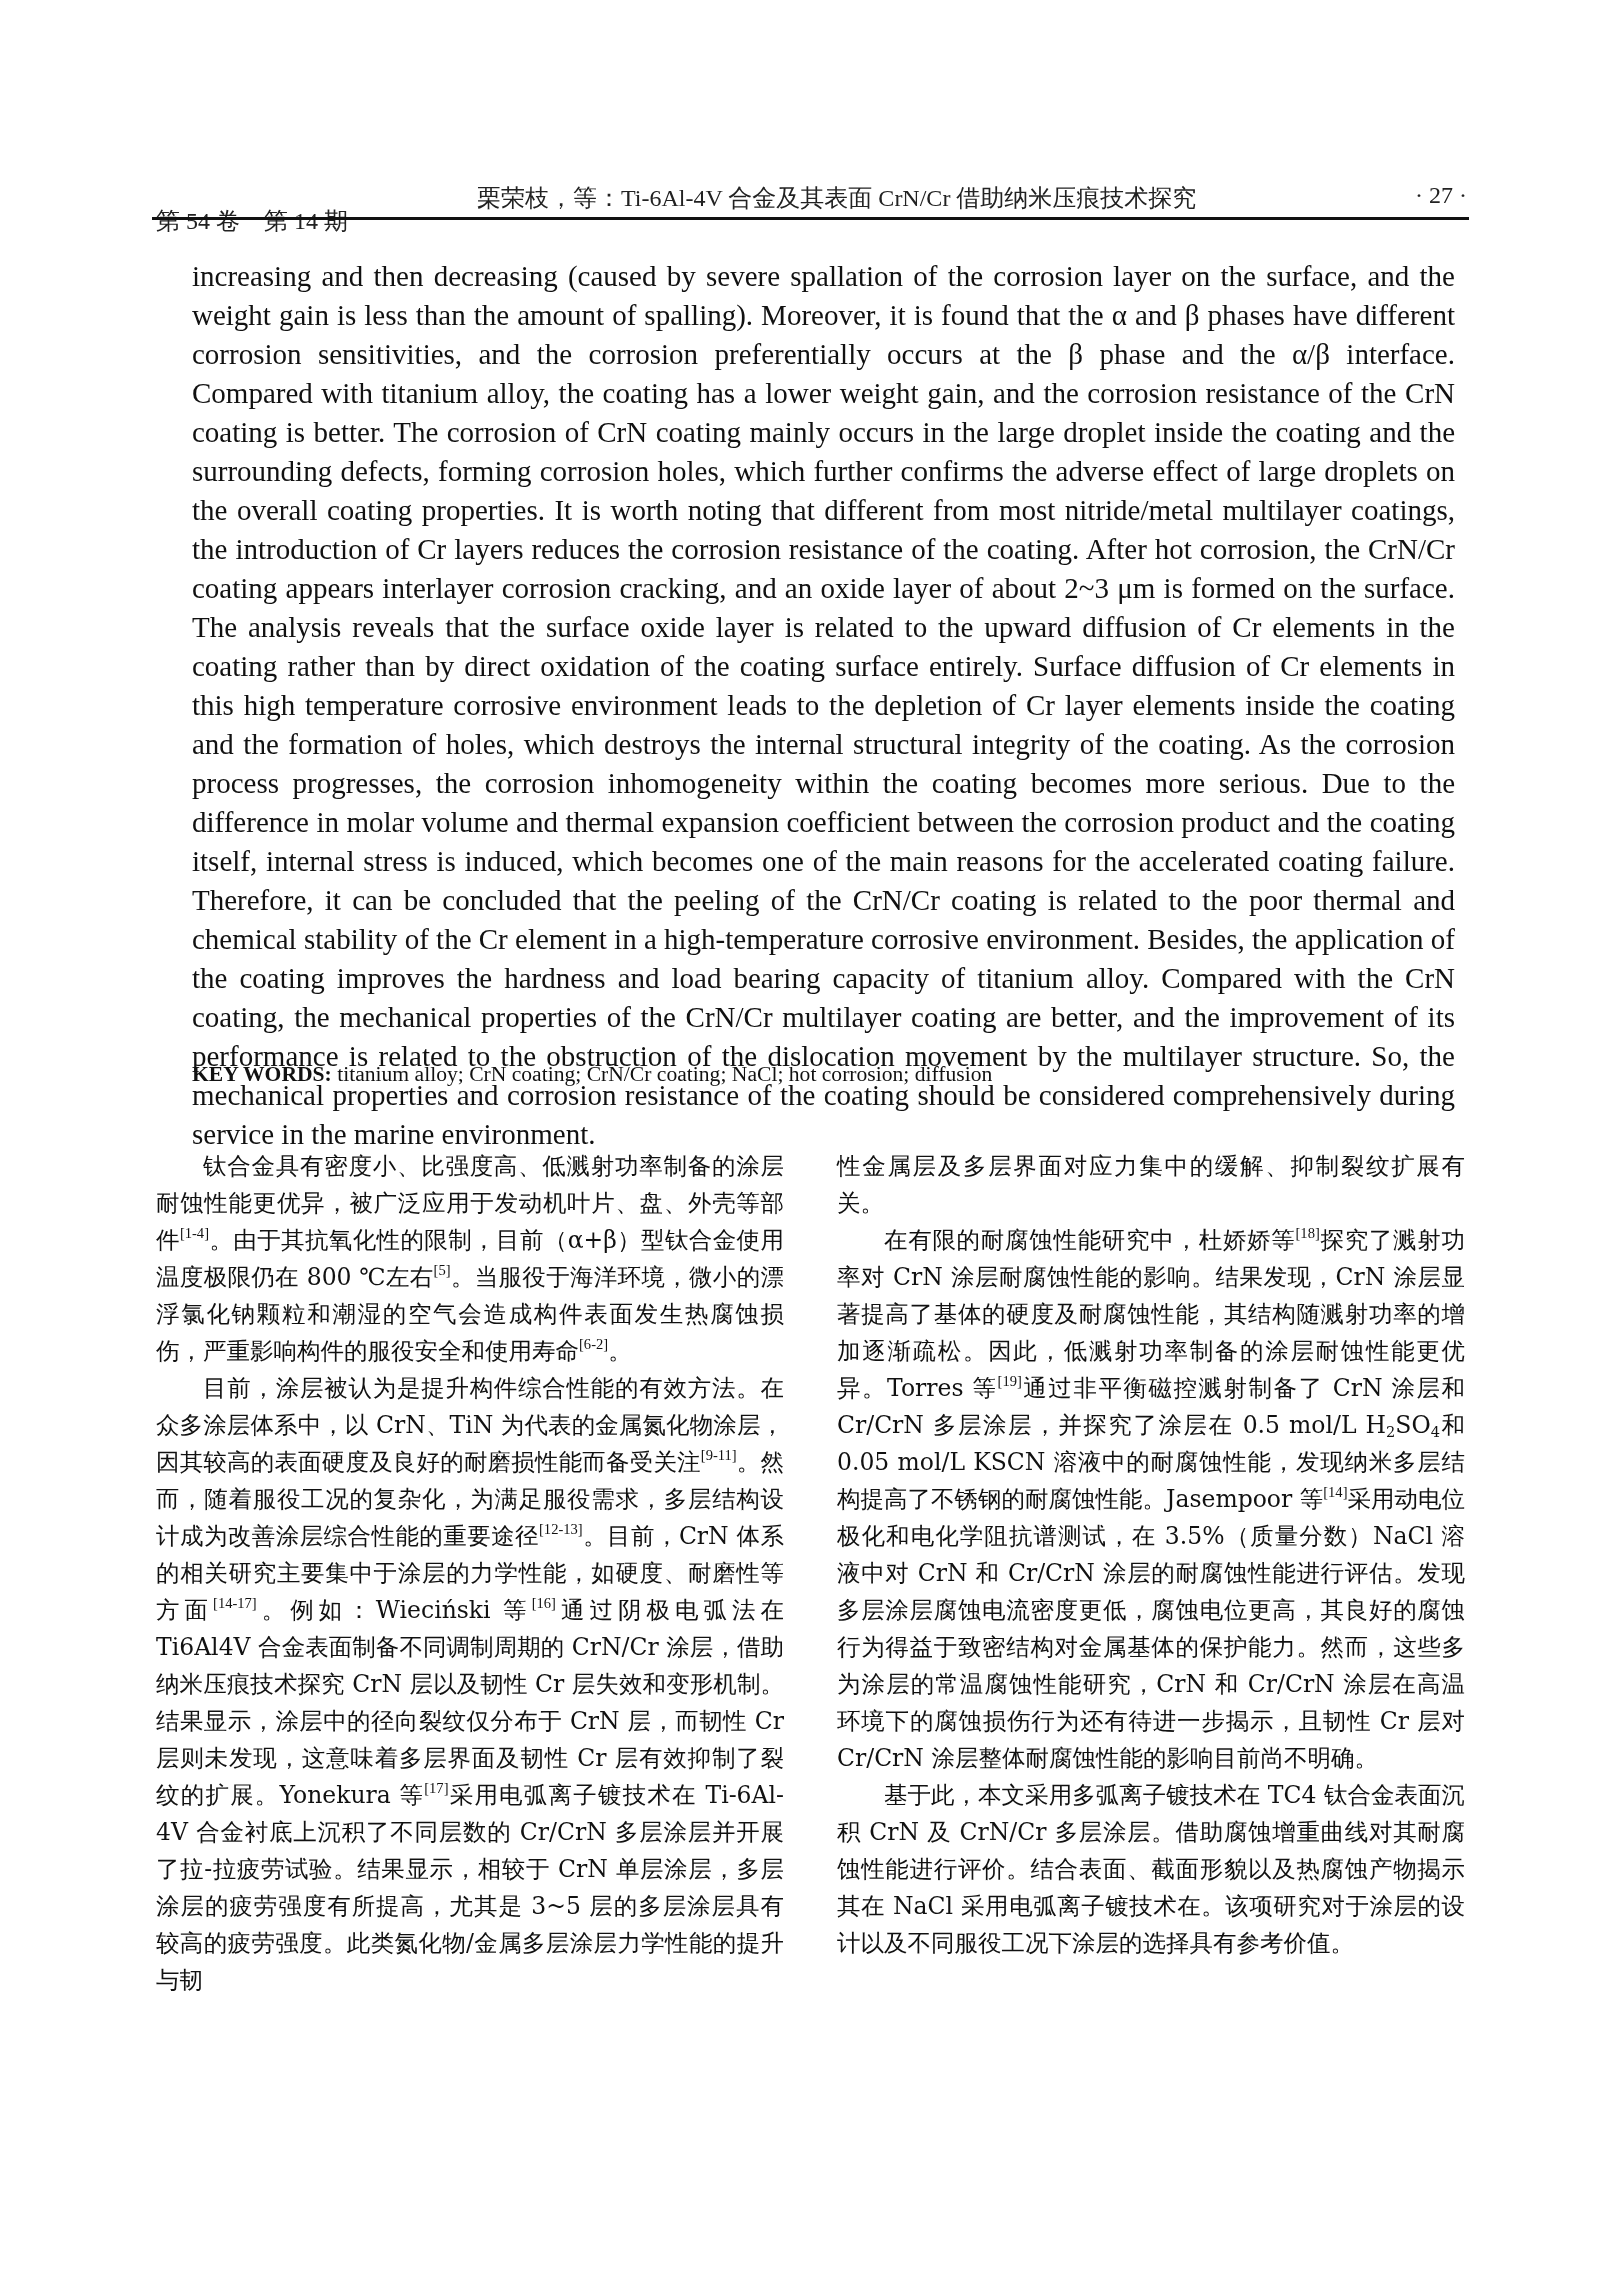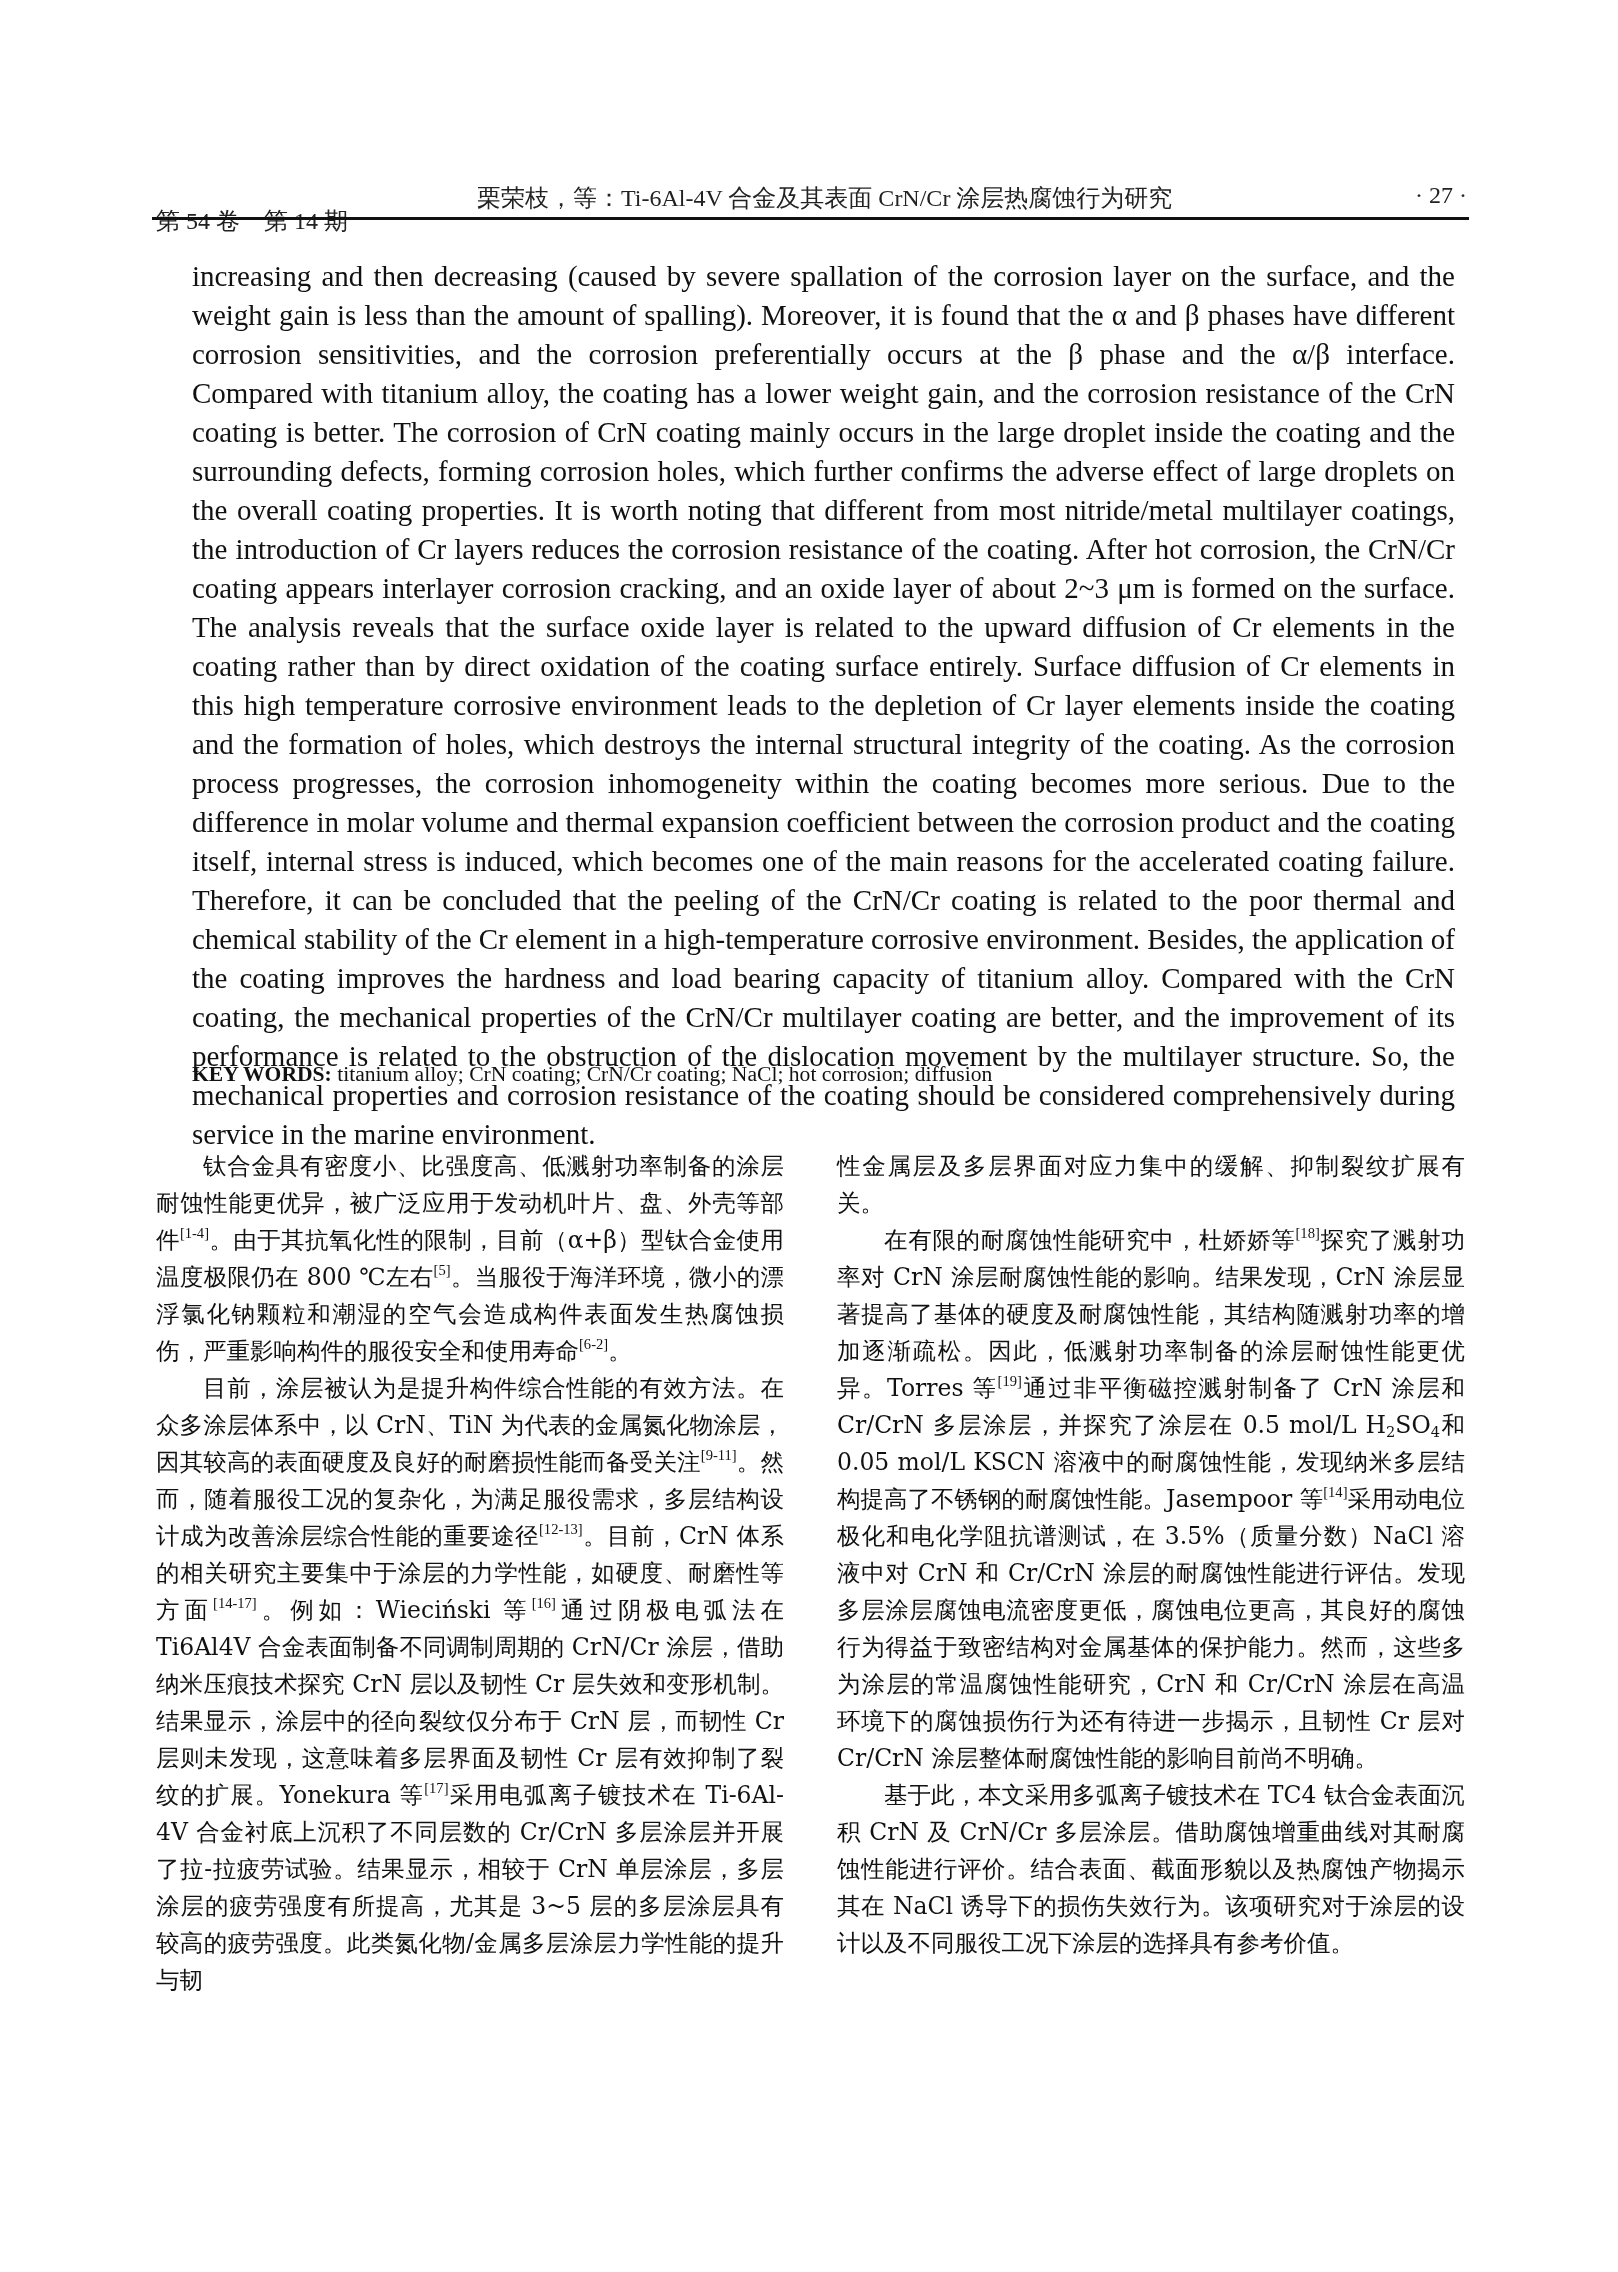--- a/index.html
+++ b/index.html
@@ -24,34 +24,34 @@
   .col p { margin: 0; text-indent: 2em; }
   .col p.cont { text-indent: 0; }
   sup { font-size: 0.62em; line-height: 0; vertical-align: 0.7em; font-family: "Liberation Serif", serif; }
   sub { font-size: 0.62em; line-height: 0; vertical-align: -0.25em; }
 </style>
 </head>
 <body>
 
 <div class="header">
   <span class="vol">第 54 卷　第 14 期</span>
-  <span class="title">栗荣枝，等：Ti-6Al-4V 合金及其表面 CrN/Cr 涂层热腐蚀行为研究</span>
+  <span class="title">栗荣枝，等：Ti-6Al-4V 合金及其表面 CrN/Cr 借助纳米压痕技术探究</span>
   <span class="page">· 27 ·</span>
 </div>
 <div class="rule"></div>
 
 <div class="abstract">increasing and then decreasing (caused by severe spallation of the corrosion layer on the surface, and the weight gain is less than the amount of spalling). Moreover, it is found that the α and β phases have different corrosion sensitivities, and the corrosion preferentially occurs at the β phase and the α/β interface. Compared with titanium alloy, the coating has a lower weight gain, and the corrosion resistance of the CrN coating is better. The corrosion of CrN coating mainly occurs in the large droplet inside the coating and the surrounding defects, forming corrosion holes, which further confirms the adverse effect of large droplets on the overall coating properties. It is worth noting that different from most nitride/metal multilayer coatings, the introduction of Cr layers reduces the corrosion resistance of the coating. After hot corrosion, the CrN/Cr coating appears interlayer corrosion cracking, and an oxide layer of about 2~3 μm is formed on the surface. The analysis reveals that the surface oxide layer is related to the upward diffusion of Cr elements in the coating rather than by direct oxidation of the coating surface entirely. Surface diffusion of Cr elements in this high temperature corrosive environment leads to the depletion of Cr layer elements inside the coating and the formation of holes, which destroys the internal structural integrity of the coating. As the corrosion process progresses, the corrosion inhomogeneity within the coating becomes more serious. Due to the difference in molar volume and thermal expansion coefficient between the corrosion product and the coating itself, internal stress is induced, which becomes one of the main reasons for the accelerated coating failure. Therefore, it can be concluded that the peeling of the CrN/Cr coating is related to the poor thermal and chemical stability of the Cr element in a high-temperature corrosive environment. Besides, the application of the coating improves the hardness and load bearing capacity of titanium alloy. Compared with the CrN coating, the mechanical properties of the CrN/Cr multilayer coating are better, and the improvement of its performance is related to the obstruction of the dislocation movement by the multilayer structure. So, the mechanical properties and corrosion resistance of the coating should be considered comprehensively during service in the marine environment.</div>
 
 <div class="keywords">
   <span class="kw-label">KEY WORDS:</span><span> titanium alloy; CrN coating; CrN/Cr coating; NaCl; hot corrosion; diffusion</span>
 </div>
 
 <div class="col left">
   <p><span>钛合金具有密度小、比强度高、低溅射功率制备的涂层耐蚀性能更优异，被广泛应用于发动机叶片、盘、外壳等部件</span><sup>[1-4]</sup><span>。由于其抗氧化性的限制，目前（α+β）型钛合金使用温度极限仍在 800 ℃左右</span><sup>[5]</sup><span>。当服役于海洋环境，微小的漂浮氯化钠颗粒和潮湿的空气会造成构件表面发生热腐蚀损伤，严重影响构件的服役安全和使用寿命</span><sup>[6-2]</sup><span>。</span></p>
   <p><span>目前，涂层被认为是提升构件综合性能的有效方法。在众多涂层体系中，以 CrN、TiN 为代表的金属氮化物涂层，因其较高的表面硬度及良好的耐磨损性能而备受关注</span><sup>[9-11]</sup><span>。然而，随着服役工况的复杂化，为满足服役需求，多层结构设计成为改善涂层综合性能的重要途径</span><sup>[12-13]</sup><span>。目前，CrN 体系的相关研究主要集中于涂层的力学性能，如硬度、耐磨性等方面</span><sup>[14-17]</sup><span>。例如：Wieciński 等</span><sup>[16]</sup><span>通过阴极电弧法在 Ti6Al4V 合金表面制备不同调制周期的 CrN/Cr 涂层，借助纳米压痕技术探究 CrN 层以及韧性 Cr 层失效和变形机制。结果显示，涂层中的径向裂纹仅分布于 CrN 层，而韧性 Cr 层则未发现，这意味着多层界面及韧性 Cr 层有效抑制了裂纹的扩展。Yonekura 等</span><sup>[17]</sup><span>采用电弧离子镀技术在 Ti-6Al-4V 合金衬底上沉积了不同层数的 Cr/CrN 多层涂层并开展了拉-拉疲劳试验。结果显示，相较于 CrN 单层涂层，多层涂层的疲劳强度有所提高，尤其是 3~5 层的多层涂层具有较高的疲劳强度。此类氮化物/金属多层涂层力学性能的提升与韧</span></p>
 </div>
 
 <div class="col right">
   <p class="cont">性金属层及多层界面对应力集中的缓解、抑制裂纹扩展有关。</p>
   <p><span>在有限的耐腐蚀性能研究中，杜娇娇等</span><sup>[18]</sup><span>探究了溅射功率对 CrN 涂层耐腐蚀性能的影响。结果发现，CrN 涂层显著提高了基体的硬度及耐腐蚀性能，其结构随溅射功率的增加逐渐疏松。因此，低溅射功率制备的涂层耐蚀性能更优异。Torres 等</span><sup>[19]</sup><span>通过非平衡磁控溅射制备了 CrN 涂层和 Cr/CrN 多层涂层，并探究了涂层在 0.5 mol/L H</span><sub>2</sub><span>SO</span><sub>4</sub><span>和 0.05 mol/L KSCN 溶液中的耐腐蚀性能，发现纳米多层结构提高了不锈钢的耐腐蚀性能。Jasempoor 等</span><sup>[14]</sup><span>采用动电位极化和电化学阻抗谱测试，在 3.5%（质量分数）NaCl 溶液中对 CrN 和 Cr/CrN 涂层的耐腐蚀性能进行评估。发现多层涂层腐蚀电流密度更低，腐蚀电位更高，其良好的腐蚀行为得益于致密结构对金属基体的保护能力。然而，这些多为涂层的常温腐蚀性能研究，CrN 和 Cr/CrN 涂层在高温环境下的腐蚀损伤行为还有待进一步揭示，且韧性 Cr 层对 Cr/CrN 涂层整体耐腐蚀性能的影响目前尚不明确。</span></p>
-  <p>基于此，本文采用多弧离子镀技术在 TC4 钛合金表面沉积 CrN 及 CrN/Cr 多层涂层。借助腐蚀增重曲线对其耐腐蚀性能进行评价。结合表面、截面形貌以及热腐蚀产物揭示其在 NaCl 诱导下的损伤失效行为。该项研究对于涂层的设计以及不同服役工况下涂层的选择具有参考价值。</p>
+  <p>基于此，本文采用多弧离子镀技术在 TC4 钛合金表面沉积 CrN 及 CrN/Cr 多层涂层。借助腐蚀增重曲线对其耐腐蚀性能进行评价。结合表面、截面形貌以及热腐蚀产物揭示其在 NaCl 采用电弧离子镀技术在。该项研究对于涂层的设计以及不同服役工况下涂层的选择具有参考价值。</p>
 </div>
 
 
 </body></html>

